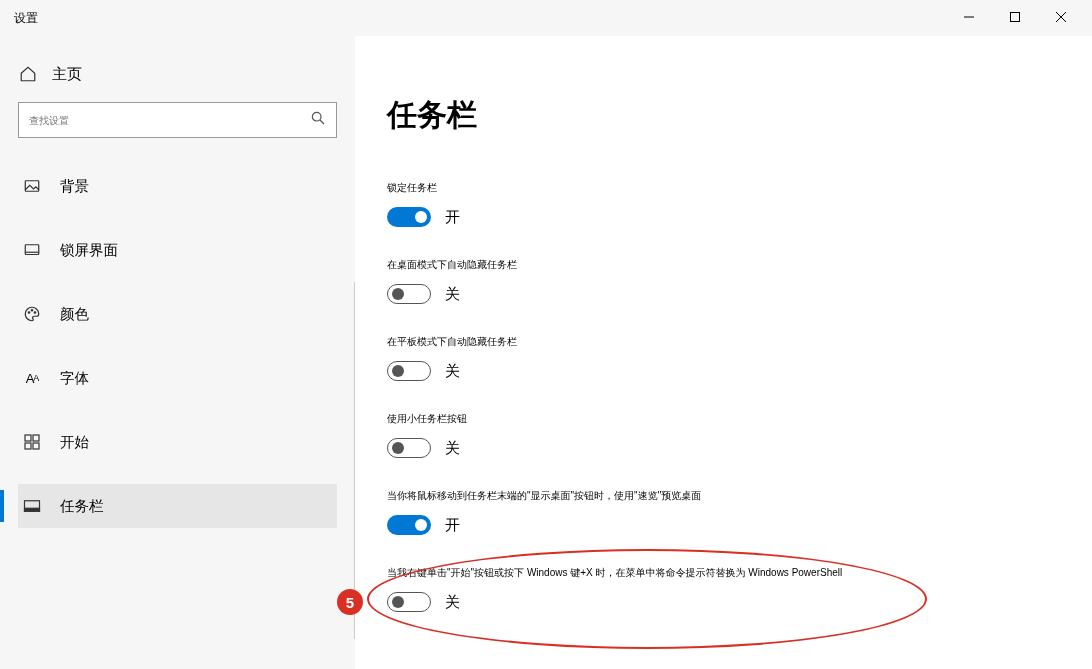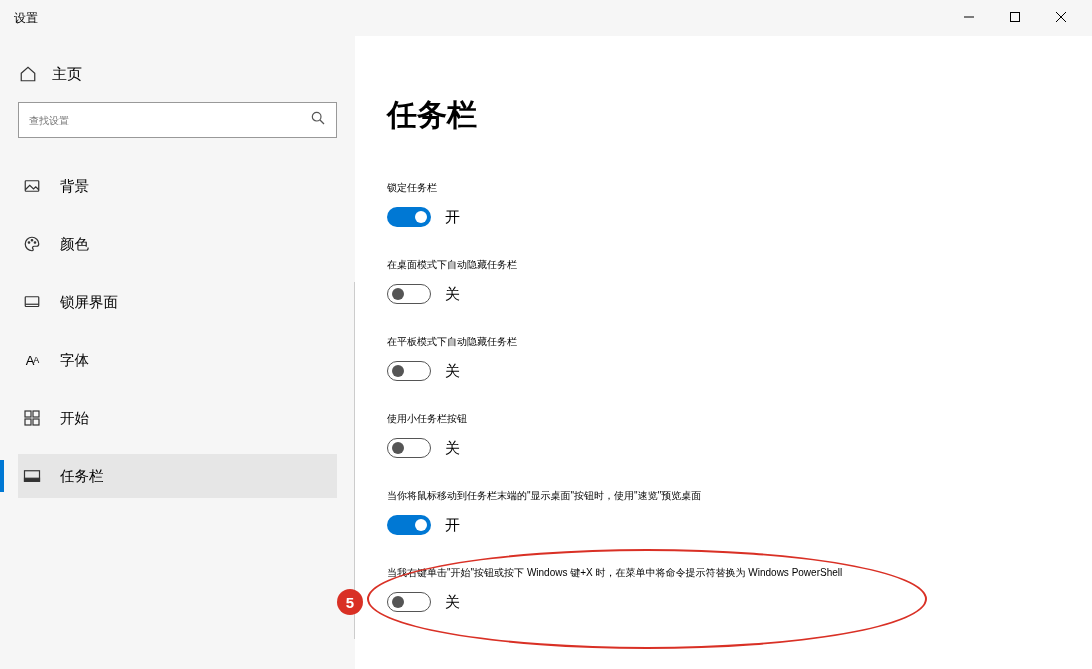--- a/index.html
+++ b/index.html
@@ -9,21 +9,21 @@
     .titlebar .title { flex: 1; }
     .win-controls { display: flex; }
     .win-btn { width: 46px; height: 32px; display:flex; align-items:center; justify-content:center; margin-top:-2px;}
     .win-btn svg { display:block; }
     .body { flex: 1; display: flex; min-height: 0; }
     .sidebar { width: 355px; padding: 18px 18px 0 18px; background:#f6f6f6; }
     .home-row { display:flex; align-items:flex-end; gap:14px; font-size:15px; padding: 10px 0 18px 0; }
     .search-box { border:1px solid #999; height:36px; display:flex; align-items:center; padding:0 10px; background:#fff; margin-bottom: 26px; }
     .search-box input { border:none; outline:none; flex:1; font-size:10px; background:transparent; }
     .category { font-weight:700; font-size:15px; margin: 4px 0 28px 2px; }
-    .nav-list { display:flex; flex-direction:column; gap: 14px; }
+    .nav-list { display:flex; flex-direction:column; gap: 20px; }
     .nav-item { display:flex; align-items:center; gap:18px; padding: 12px 4px; font-size:14.5px; cursor:default; position:relative; }
     .nav-item.selected { background:#e6e6e6; }
     .nav-item.selected::before { content:""; position:absolute; left:-18px; top:6px; bottom:6px; width:4px; background:#0078d4; }
     .nav-icon { width:20px; height:20px; display:flex; align-items:center; justify-content:center; }
     .content { flex:1; background:#fff; padding: 14px 0 0 32px; position:relative; }
     .vline { position:absolute; left: -1px; top: 246px; bottom: 30px; width:1px; background:#ccc; }
     .page-title { font-size:30px; font-weight:600; margin: 45px 0 44px 0; }
     .setting { margin-bottom: 30px; max-width: 520px; }
     .setting.indented { max-width: 520px; }
     .setting-label { font-size:10px; margin-bottom: 12px; line-height:1.5;margin-top:28px; }
@@ -93,36 +93,36 @@
             <svg width="18" height="18" viewBox="0 0 24 24" fill="none" stroke="#333" stroke-width="1.6">
                 <rect x="3" y="5" width="18" height="14" rx="1"></rect>
                 <path d="M3 17 L9 11 L14 16 L17 13 L21 17"></path>
               </svg>
           </span>
           <span>背景</span>
         </div>
         <div class="nav-item">
           <span class="nav-icon">
             <svg width="18" height="18" viewBox="0 0 24 24" fill="none" stroke="#333" stroke-width="1.6">
+                <rect x="3" y="5" width="18" height="13" rx="1"></rect>
+                <line x3="3" y1="15" x1="3" x2="21" y2="15"></line>
+              </svg>
+          </span>
+          <span>锁屏界面</span>
+        </div>
+        <div class="nav-item">
+          <span class="nav-icon">
+            <svg width="18" height="18" viewBox="0 0 24 24" fill="none" stroke="#333" stroke-width="1.6">
                 <path d="M12 3a9 9 0 1 0 0 18c2 0 2-2 1-3s0-3 2-3h3a3 3 0 0 0 3-3 9 9 0 0 0-9-9z"></path>
                 <circle cx="8" cy="10" r="1" fill="#333"></circle>
                 <circle cx="12" cy="7" r="1" fill="#333"></circle>
                 <circle cx="16" cy="10" r="1" fill="#333"></circle>
               </svg>
           </span>
           <span>颜色</span>
-        </div>
-        <div class="nav-item">
-          <span class="nav-icon">
-            <svg width="18" height="18" viewBox="0 0 24 24" fill="none" stroke="#333" stroke-width="1.6">
-                <rect x="3" y="5" width="18" height="13" rx="1"></rect>
-                <line x3="3" y1="15" x1="3" x2="21" y2="15"></line>
-              </svg>
-          </span>
-          <span>锁屏界面</span>
         </div>
         <div class="nav-item">
           <span class="nav-icon" style="font-size:13px;letter-spacing:-1px;">A<span style="font-size:9px;">A</span></span>
           <span>字体</span>
         </div>
         <div class="nav-item">
           <span class="nav-icon">
             <svg width="16" height="16" viewBox="0 0 16 16" fill="none" stroke="#333" stroke-width="1.2">
                 <rect x="1" y="1" width="6" height="6"></rect>
                 <rect x="9" y="1" width="6" height="6"></rect>

